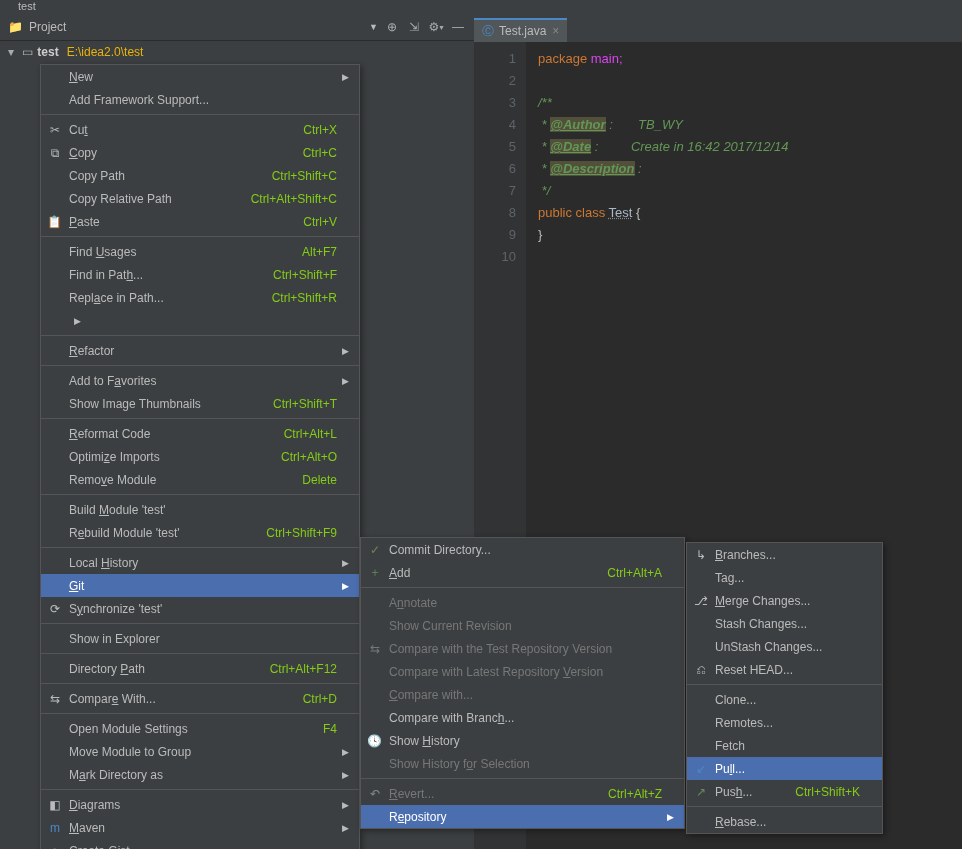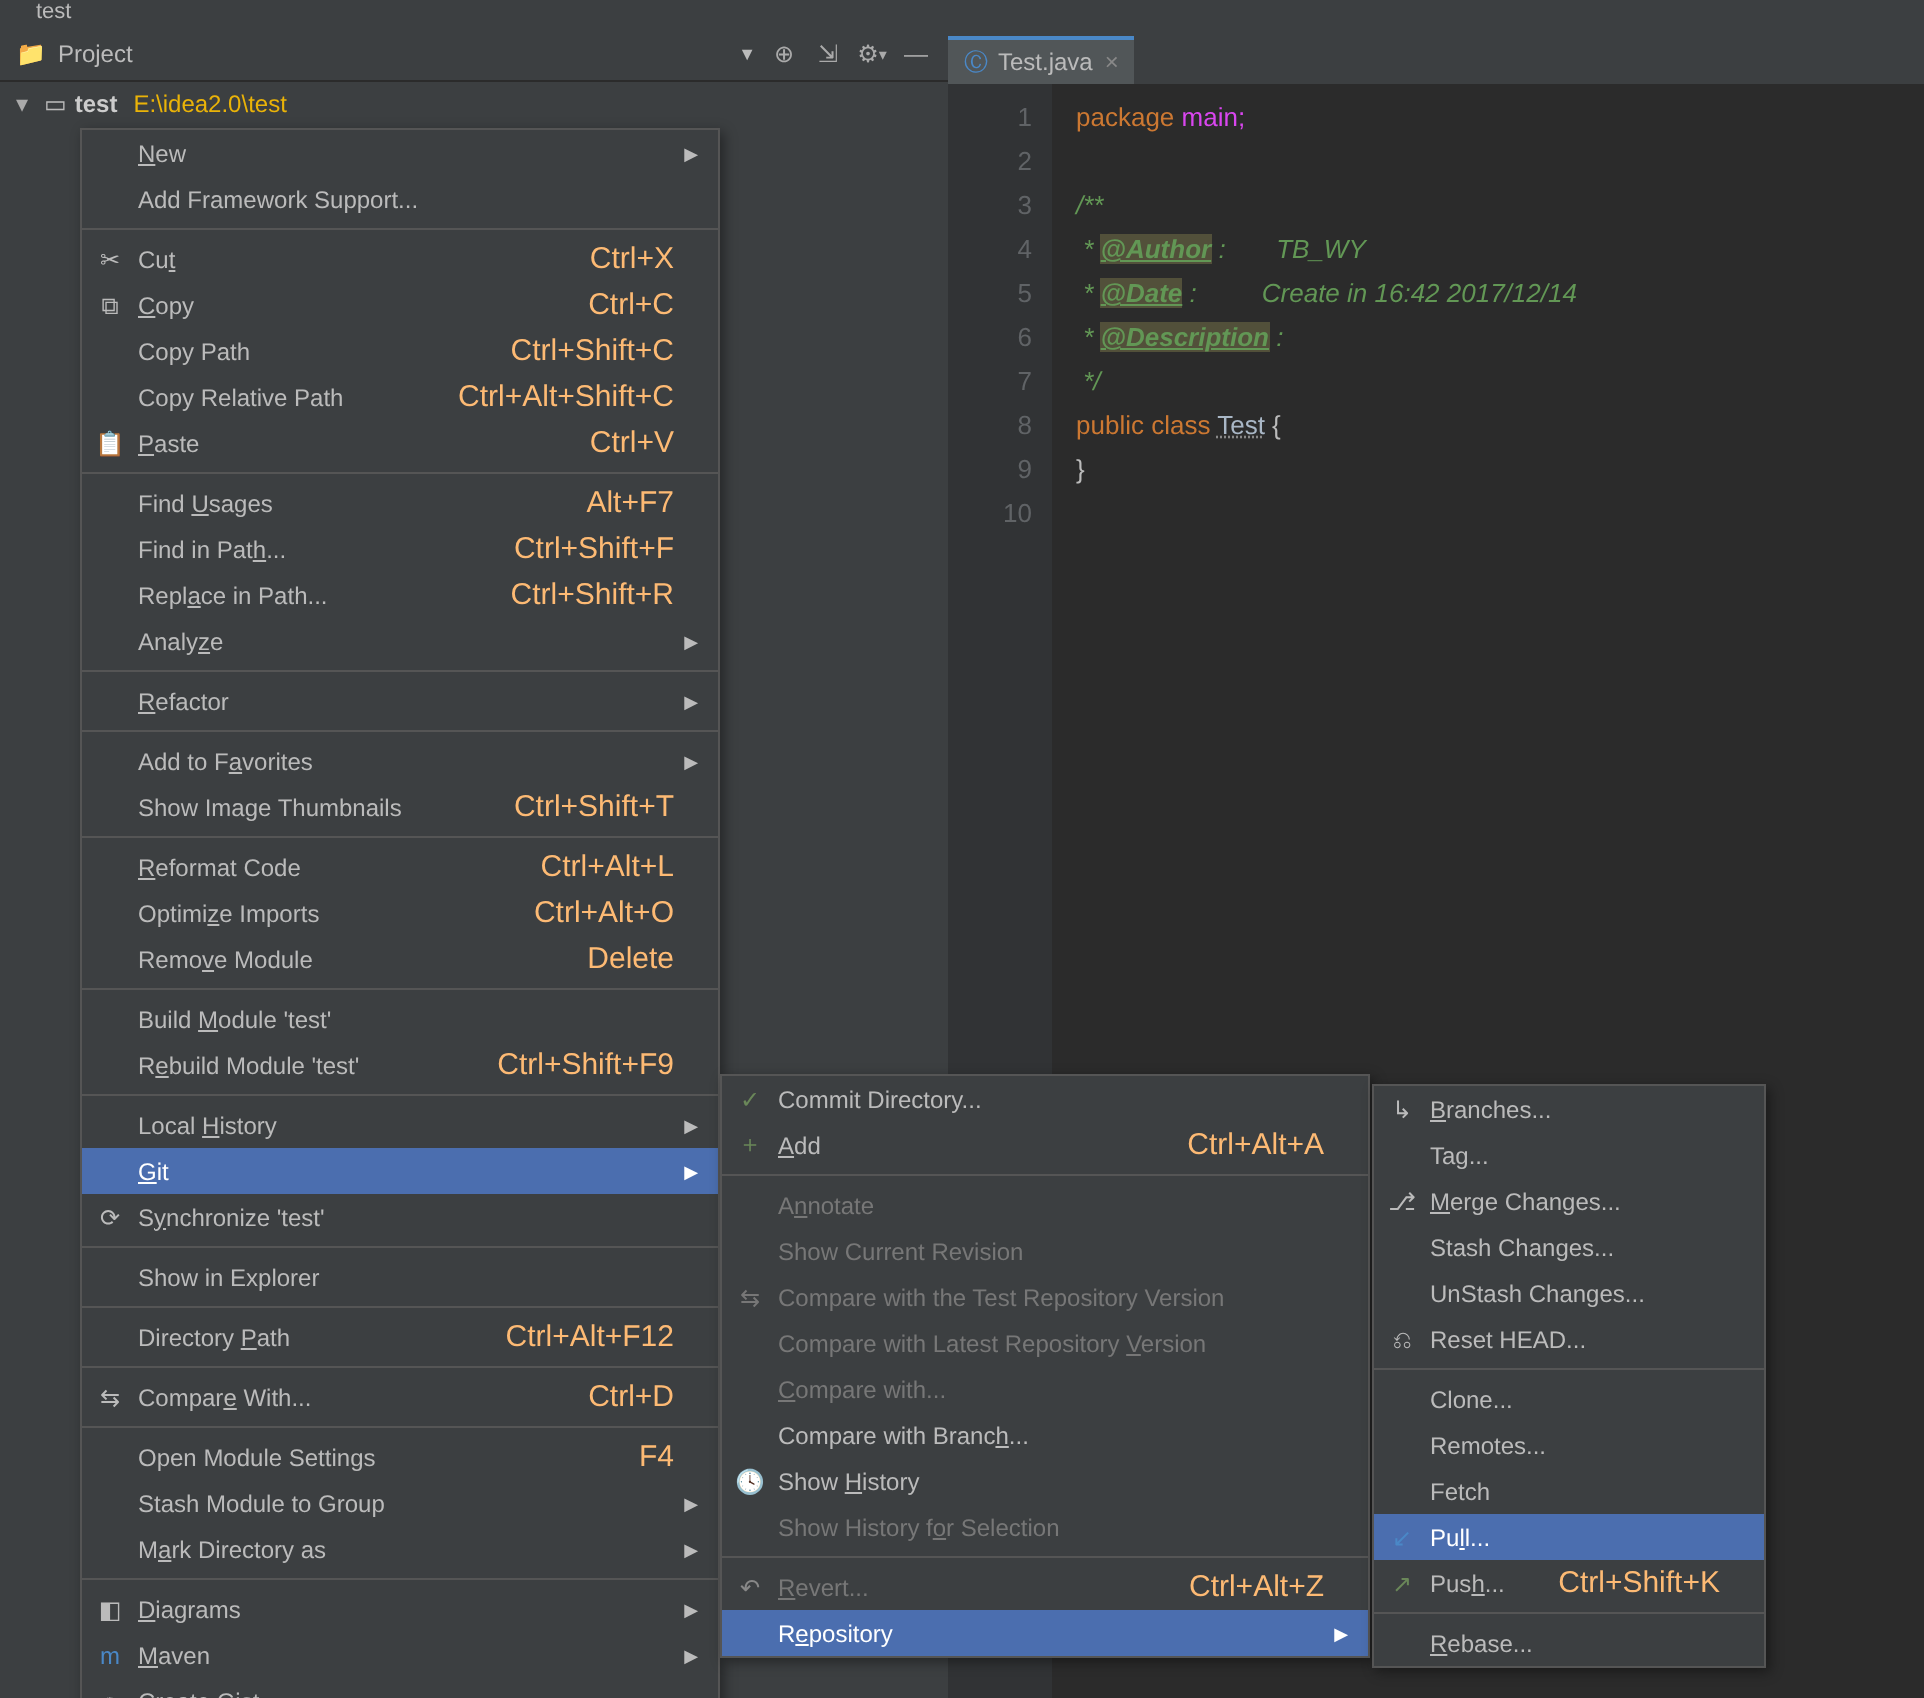--- a/index.html
+++ b/index.html
@@ -13,21 +13,21 @@
   .project-tree { position: absolute; top: 28px; left: 0; width: 100%; }
   .tree-row { display:flex; align-items:center; height: 20px; padding-left: 8px; }
   .tree-row .arrow { width: 14px; display:inline-flex; color:#aaa;}
   .context-menu { position: absolute; top: 50px; left: 40px; width: 320px; background: #3c3f41; border: 1px solid #555; box-shadow: 2px 2px 6px rgba(0,0,0,.4); z-index: 100; }
   .menu-item { height: 23px; display: flex; align-items: center; padding: 0 10px 0 28px; position: relative; font-size: 12px; color:#bbbbbb; }
   .menu-item.highlight { background: #4b6eaf; color:#fff; }
   .menu-item.disabled { color: #777; }
   .menu-sep { height: 1px; background: #555; margin: 3px 0; }
   .menu-label { flex: 1; }
   .menu-label u { text-decoration: underline; }
-  .menu-shortcut { color:#fdba74; font-size: 15px; }
+  .menu-shortcut { color:#84cc16; font-size: 12px; }
   .menu-arrow { width: 12px; text-align:right; font-size: 9px; }
   .menu-icon { position:absolute; left:6px; width:16px; height:16px; display:flex; align-items:center; justify-content:center; font-size:12px; }
   .submenu1 { position: absolute; top: 537px; left: 360px; width: 325px; background: #3c3f41; border:1px solid #555; z-index: 110; box-shadow: 2px 2px 6px rgba(0,0,0,.4);}
   .submenu2 { position: absolute; top: 542px; left: 686px; width: 197px; background: #3c3f41; border:1px solid #555; z-index: 120; box-shadow: 2px 2px 6px rgba(0,0,0,.4);}
   .right-panel { flex:1; background: #2b2b2b; display:flex; flex-direction:column; }
   .tabbar { height: 28px; background:#3c3f41; display:flex; align-items:flex-end; }
   .tab { height: 24px; background:#515658; border-top:2px solid #4a88c7; padding:0 8px; display:flex; align-items:center; font-size:12px; color:#bbb; }
   .tab .close { margin-left: 6px; color:#888; }
   .editor { flex:1; display:flex; font-family: "Consolas", monospace; font-size: 13px; }
   .gutter { width: 52px; background:#313335; text-align:right; color:#606366; padding: 6px 10px 6px 0; line-height: 22px; }
@@ -115,21 +115,20 @@
           <span class="menu-label">Find in Pat<u>h</u>...</span>
           <span class="menu-shortcut">Ctrl+Shift+F</span>
           <span class="menu-arrow"></span>
         </div>
         <div class="menu-item">
           <span class="menu-label">Repl<u>a</u>ce in Path...</span>
           <span class="menu-shortcut">Ctrl+Shift+R</span>
           <span class="menu-arrow"></span>
         </div>
         <div class="menu-item">
-          <span class="menu-label">Analy<u>z</u>e</span>
           <span class="menu-arrow">▶</span>
         </div>
         <div class="menu-sep"></div>
         <div class="menu-item">
           <span class="menu-label"><u>R</u>efactor</span>
           <span class="menu-arrow">▶</span>
         </div>
         <div class="menu-sep"></div>
         <div class="menu-item">
           <span class="menu-label">Add to F<u>a</u>vorites</span>
@@ -198,21 +197,21 @@
           <span class="menu-shortcut">Ctrl+D</span>
           <span class="menu-arrow"></span>
         </div>
         <div class="menu-sep"></div>
         <div class="menu-item">
           <span class="menu-label">Open Module Settings</span>
           <span class="menu-shortcut">F4</span>
           <span class="menu-arrow"></span>
         </div>
         <div class="menu-item">
-          <span class="menu-label">Stash Module to Group</span>
+          <span class="menu-label">Move Module to Group</span>
           <span class="menu-arrow">▶</span>
         </div>
         <div class="menu-item">
           <span class="menu-label">M<u>a</u>rk Directory as</span>
           <span class="menu-arrow">▶</span>
         </div>
         <div class="menu-sep"></div>
         <div class="menu-item">
           <span class="menu-icon">◧</span>
           <span class="menu-label"><u>D</u>iagrams</span>

